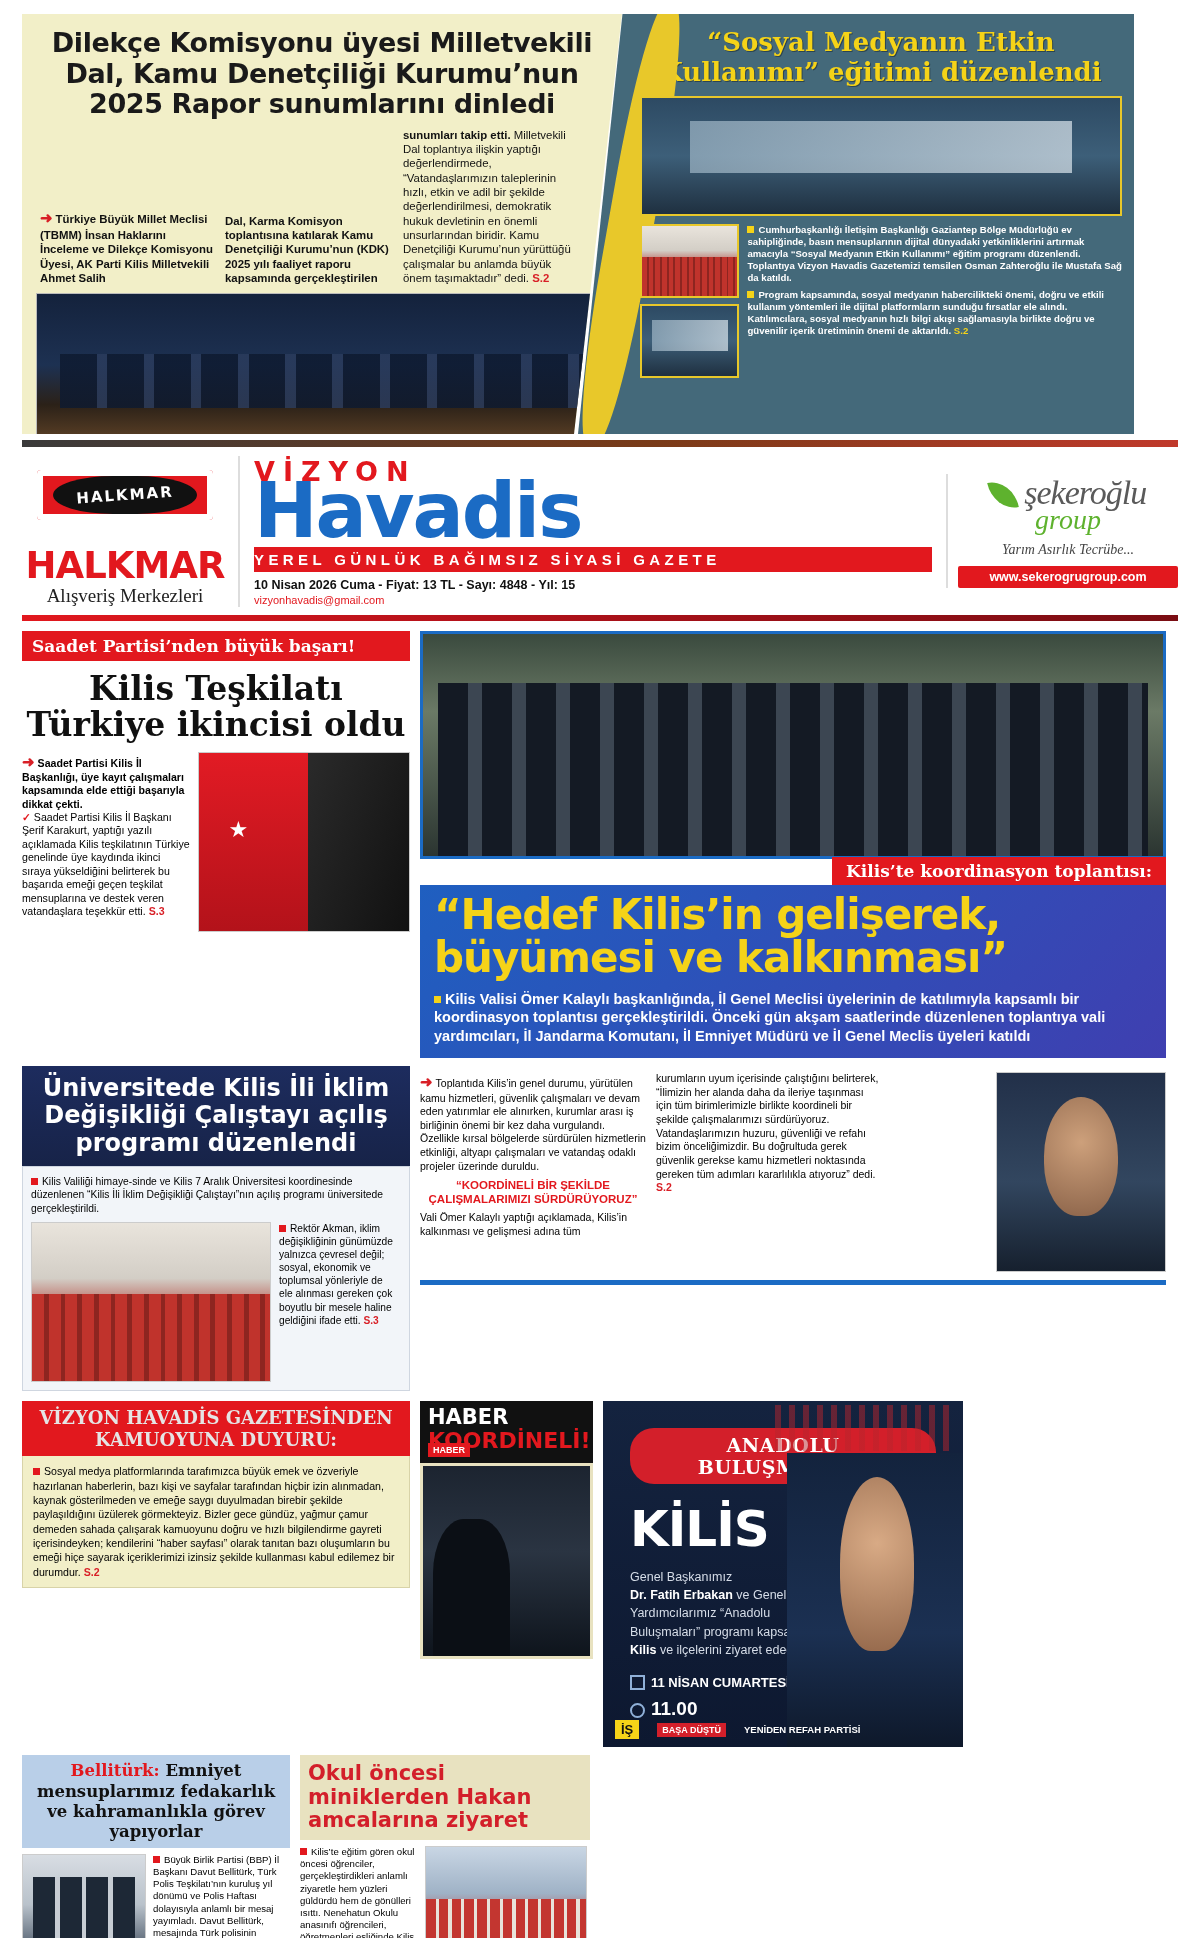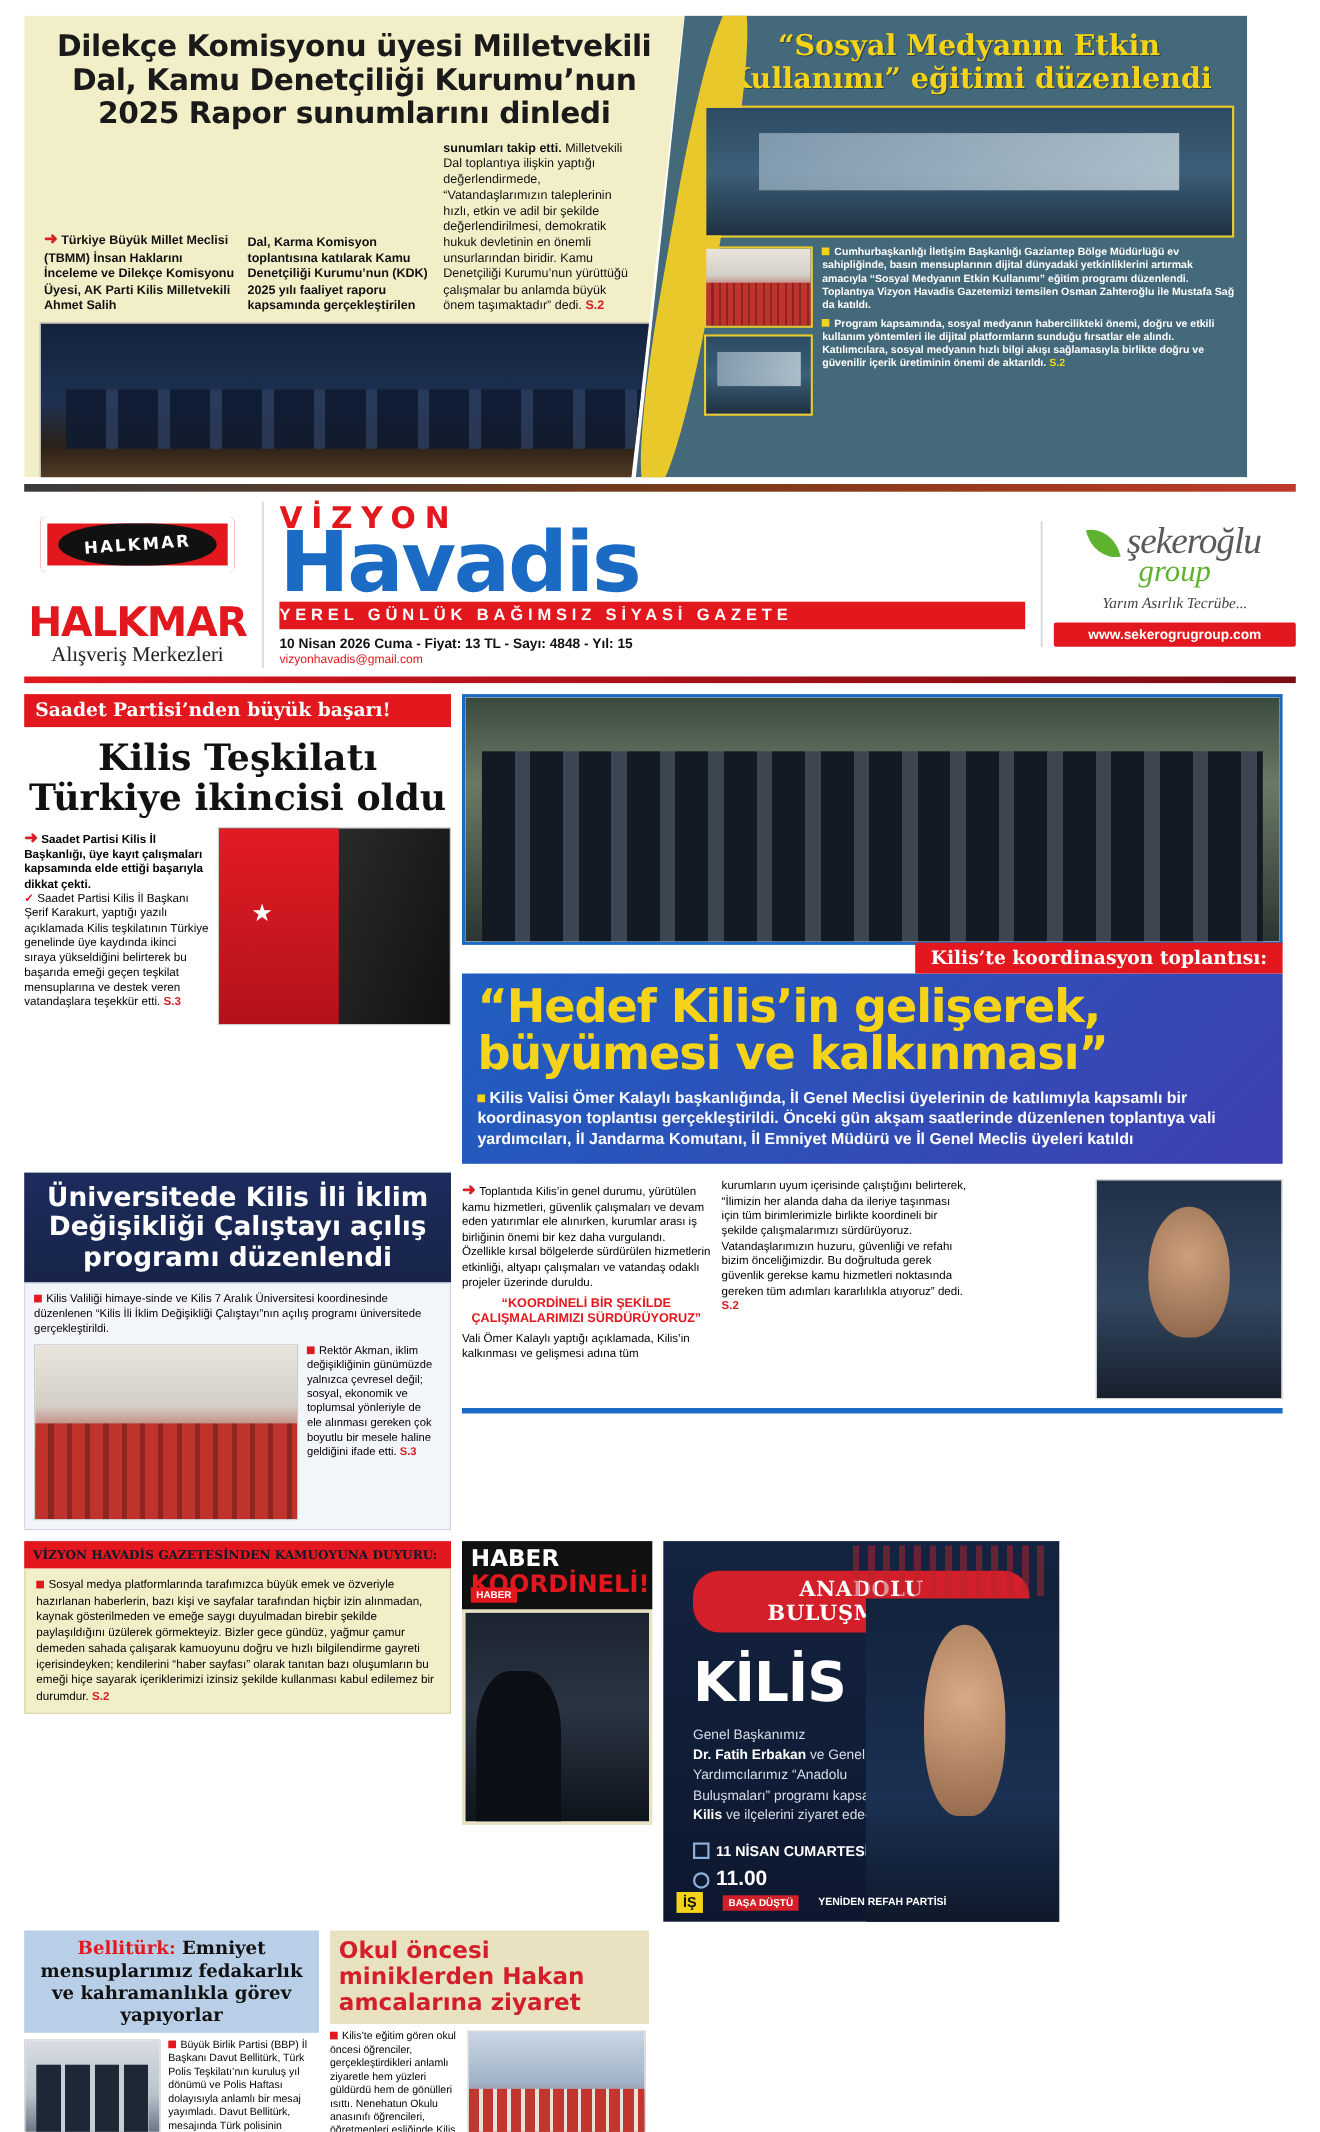--- a/index.html
+++ b/index.html
@@ -173,22 +173,22 @@
   .vali-wrap { display:flex; gap:10px; margin-top:6px; }
   .vali-cols { display:flex; gap:10px; flex:1; }
   .vali-col { width:226px; font-size:10.5px; line-height:1.3; }
   .vali-quote { color:#e2181e; font-weight:bold; font-size:11.5px; text-align:center; line-height:1.2; margin:6px 0 4px; }
   .vali-img { width:170px; height:200px; border:1px solid #ccc; overflow:hidden; }
   .blue-rule { height:5px; background:#1b6bc4; margin-top:8px; }
 
   
   .sec4 { display:flex; gap:10px; margin-top:10px; }
   .s4-duyuru { width:388px; }
-  .duy-head { background:#e2181e; color:#0f172a; font-family:"DejaVu Serif",serif; font-weight:bold;
-    font-size:11px; line-height:1.2; padding:6px 8px; }
+  .duy-head { background:#e2181e; color:#e5e5e5; font-family:"DejaVu Serif",serif; font-weight:bold;
+    font-size:18px; line-height:1.2; text-align:center; padding:6px 8px; }
   .duy-title { background:#f2efc8; font-family:"DejaVu Sans",sans-serif; font-weight:bold;
     font-size:26px; text-align:center; padding:7px 4px; color:#111; border:1px solid #d8d3a8; border-top:none;}
   .duy-body { background:#f2efc8; border:1px solid #d8d3a8; border-top:none; padding:8px 10px;
     font-size:10.6px; line-height:1.35; }
 
   .s4-haber { width:173px; }
   .haber-top { background:#111; position:relative; height:62px; padding:6px 8px; }
   .haber-t1 { color:#fff; font-family:"DejaVu Sans",sans-serif; font-weight:bold; font-size:21px; line-height:1; }
   .haber-t2 { color:#e2181e; font-family:"DejaVu Sans",sans-serif; font-weight:bold; font-size:22px;
     line-height:1; margin-top:2px; }

